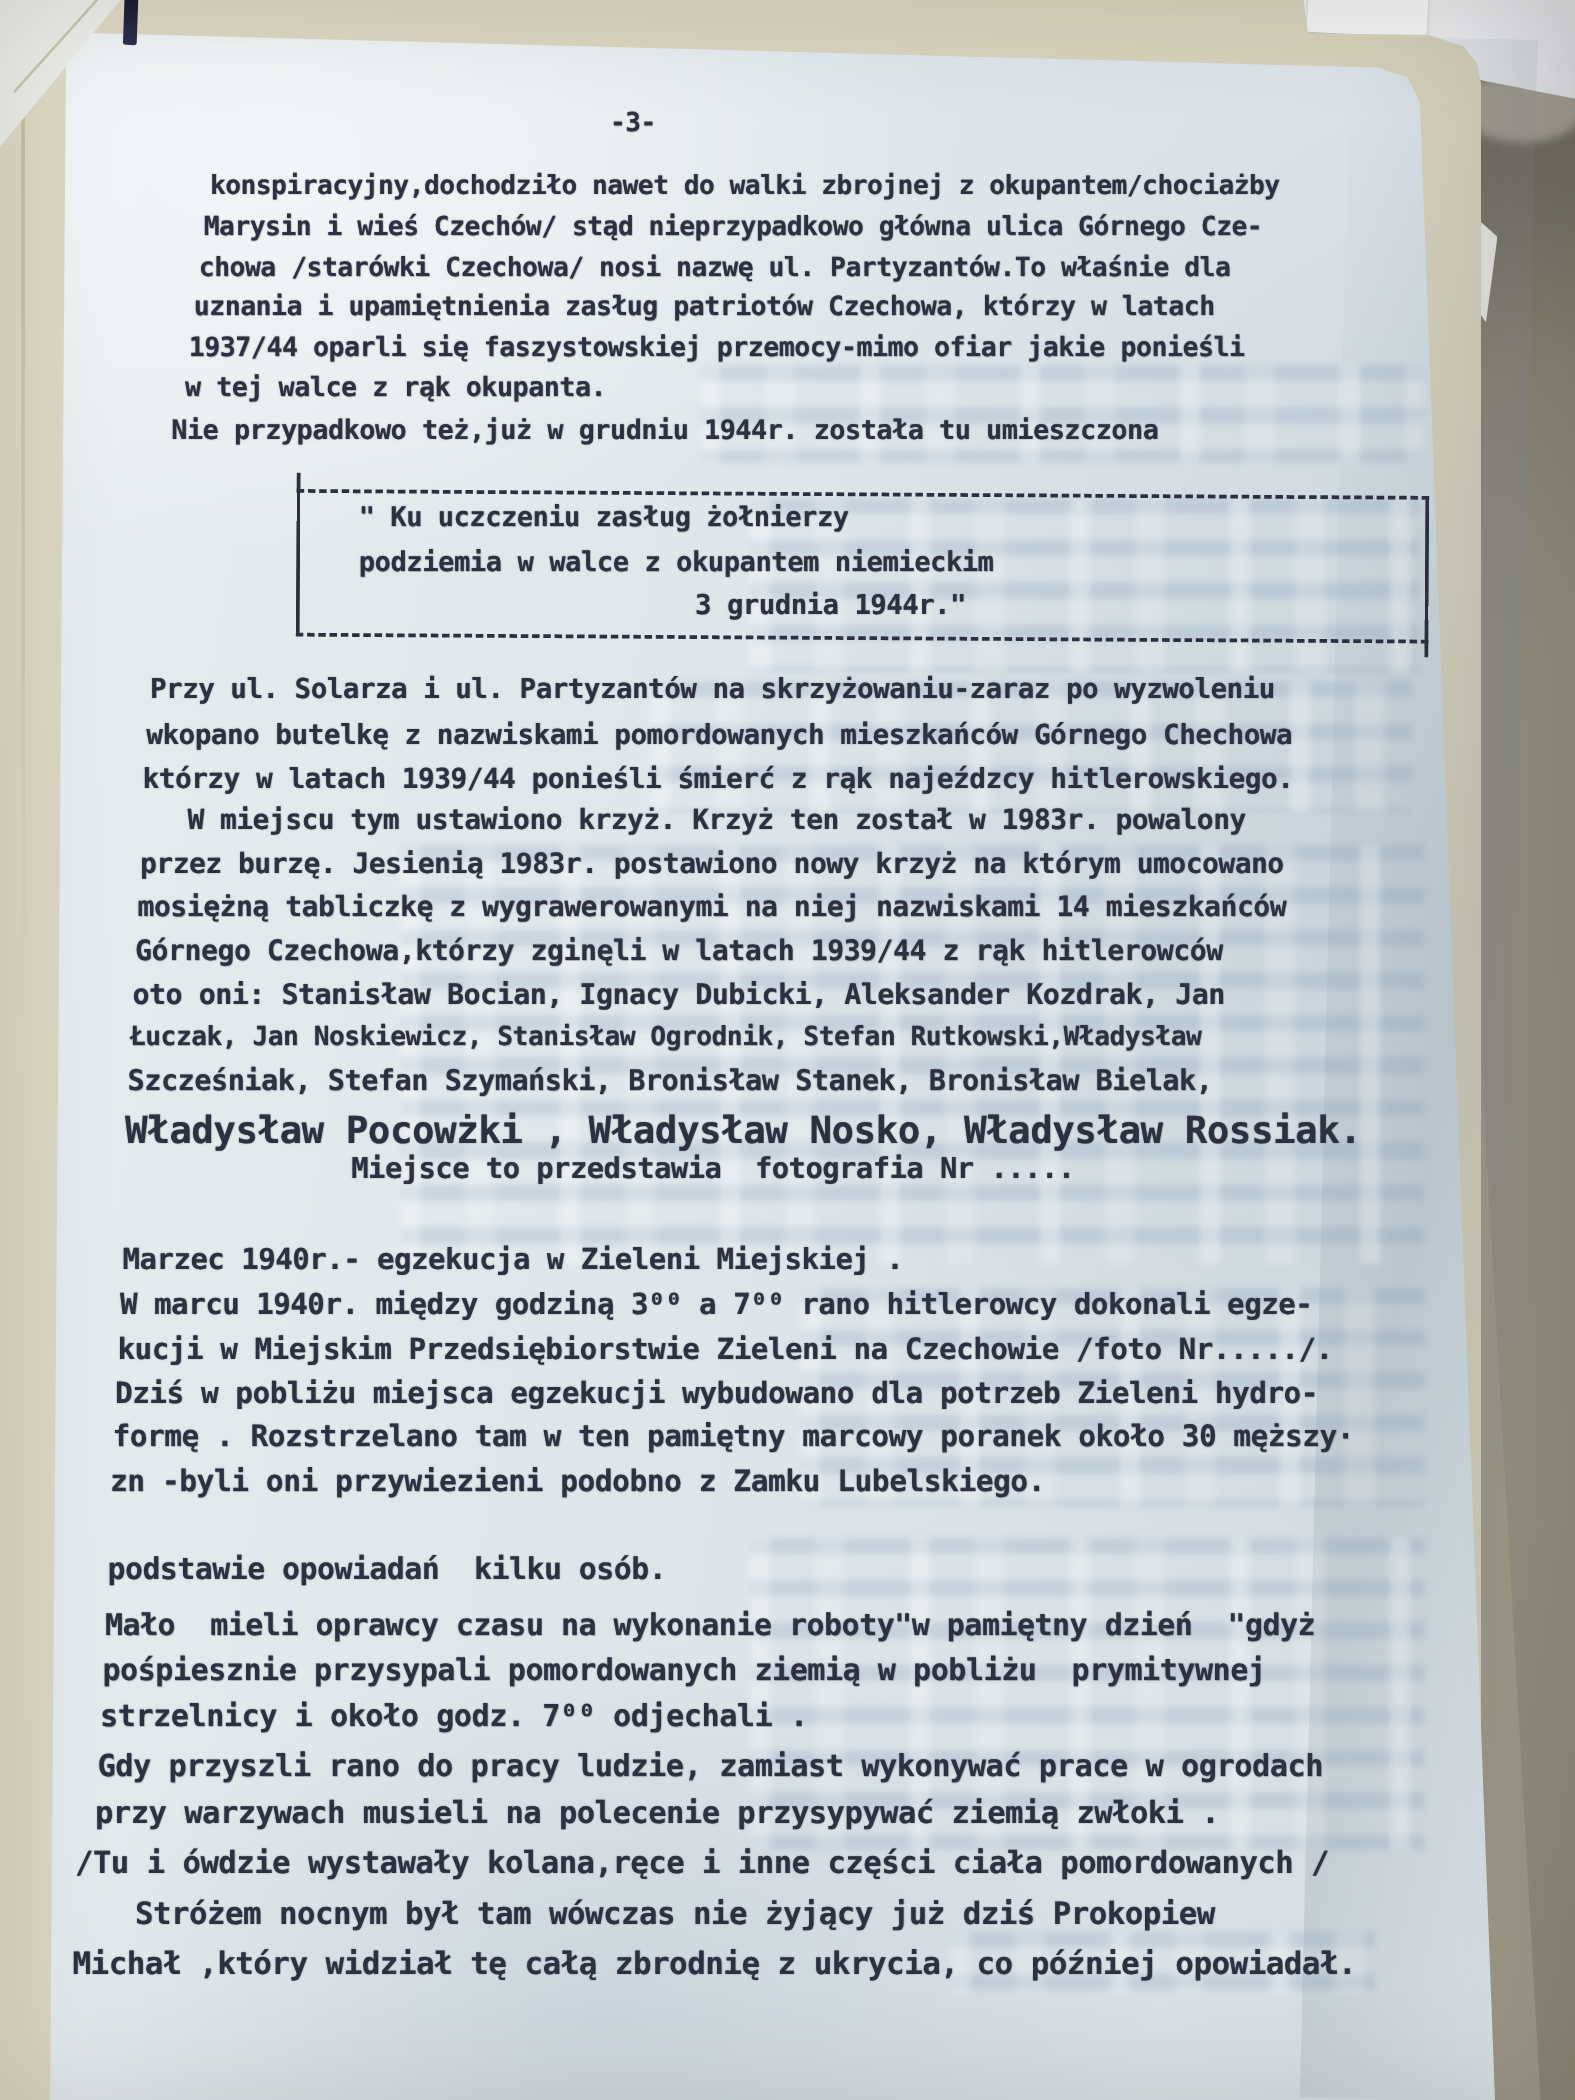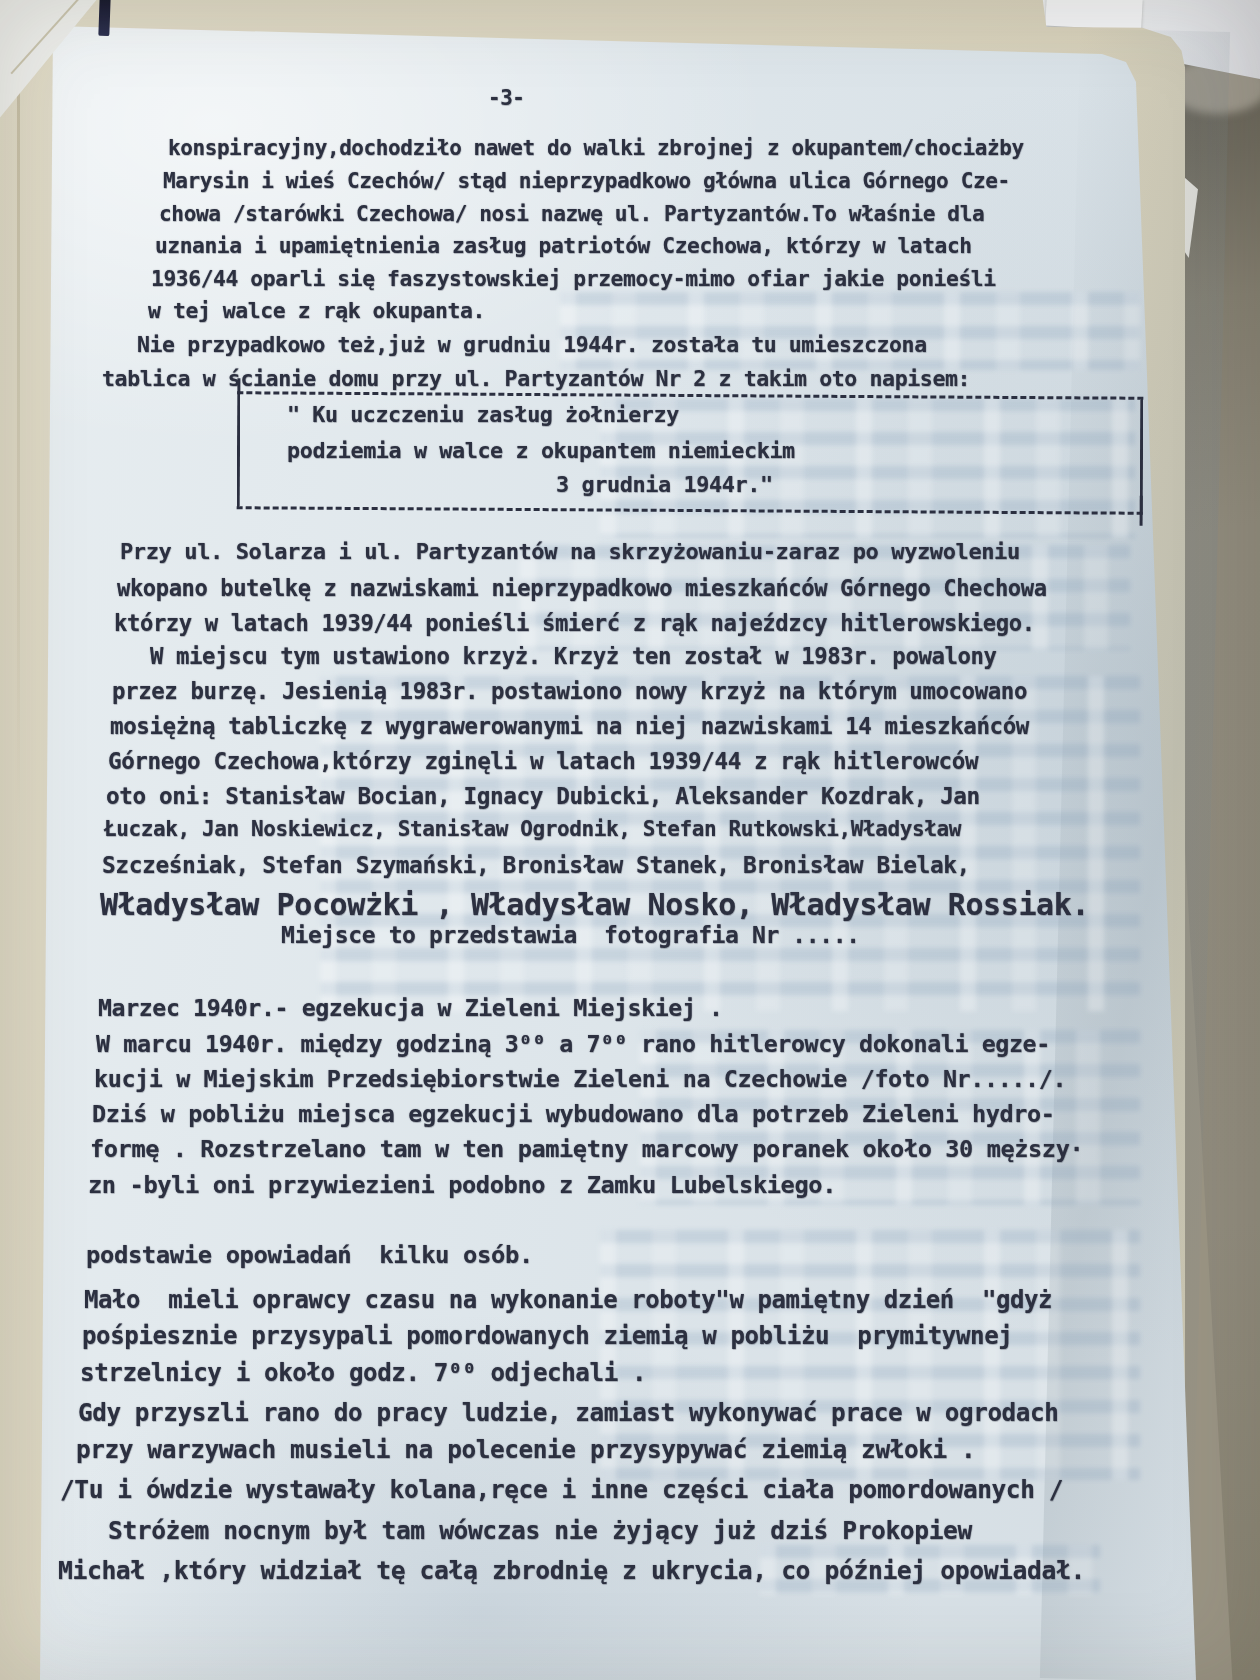--- a/index.html
+++ b/index.html
@@ -95,29 +95,28 @@
   <div class="bleed" style="left:760px;top:1545px;width:340px;height:50px"></div>
 
   <div class="inscription-box"></div>
 
   <div class="text-host">
     <div class="tline" id="page-number">-3-</div>
   <div class="tline" style="left: 168px; top: 137px; font-size: 20.97px;">konspiracyjny,dochodziło nawet do walki zbrojnej z okupantem/chociażby</div>
       <div class="tline" style="left: 159px; top: 202px; font-size: 21.14px;">chowa /starówki Czechowa/ nosi nazwę ul. Partyzantów.To właśnie dla</div>
       <div class="tline" style="left: 163px; top: 169px; font-size: 21.06px;">Marysin i wieś Czechów/ stąd nieprzypadkowo główna ulica Górnego Cze-</div>
       <div class="tline" style="left: 155px; top: 234px; font-size: 21.23px;">uznania i upamiętnienia zasług patriotów Czechowa, którzy w latach</div>
-      <div class="tline" style="left: 151px; top: 267px; font-size: 21.31px;">1936/44 oparli się faszystowskiej przemocy-mimo ofiar jakie ponieśli</div>
+      <div class="tline" style="left: 151px; top: 267px; font-size: 21.31px;">1937/44 oparli się faszystowskiej przemocy-mimo ofiar jakie ponieśli</div>
       <div class="tline" style="left: 148px; top: 299px; font-size: 21.4px;">w tej walce z rąk okupanta.</div>
       <div class="tline" style="left: 137px; top: 333px; font-size: 21.49px;">Nie przypadkowo też,już w grudniu 1944r. została tu umieszczona</div>
-      <div class="tline" style="left: 102px; top: 367px; font-size: 21.57px;">tablica w ścianie domu przy ul. Partyzantów Nr 2 z takim oto napisem:</div>
       <div class="tline" style="left: 287px; top: 403px; font-size: 21.67px;">" Ku uczczeniu zasług żołnierzy</div>
       <div class="tline" style="left: 287px; top: 439px; font-size: 21.76px;">podziemia w walce z okupantem niemieckim</div>
       <div class="tline" style="left: 556px; top: 473px; font-size: 21.85px;">3 grudnia 1944r."</div>
       <div class="tline" style="left: 120px; top: 540px; font-size: 22.03px; text-align: right;">Przy ul. Solarza i ul. Partyzantów na skrzyżowaniu-zaraz po wyzwoleniu</div>
-      <div class="tline" style="left: 117px; top: 576px; font-size: 22.12px;">wkopano butelkę z nazwiskami nieprzypadkowo mieszkańców Górnego Chechowa</div>
+      <div class="tline" style="left: 117px; top: 576px; font-size: 22.12px;">wkopano butelkę z nazwiskami pomordowanych mieszkańców Górnego Chechowa</div>
       <div class="tline" style="left: 114px; top: 611px; font-size: 22.21px;">którzy w latach 1939/44 ponieśli śmierć z rąk najeźdzcy hitlerowskiego.</div>
       <div class="tline" style="left: 150px; top: 644px; font-size: 22.3px;">W miejscu tym ustawiono krzyż. Krzyż ten został w 1983r. powalony</div>
       <div class="tline" style="left: 112px; top: 679px; font-size: 22.39px;">przez burzę. Jesienią 1983r. postawiono nowy krzyż na którym umocowano</div>
       <div class="tline" style="left: 110px; top: 714px; font-size: 22.48px;">mosiężną tabliczkę z wygrawerowanymi na niej nazwiskami 14 mieszkańców</div>
       <div class="tline" style="left: 108px; top: 749px; font-size: 22.57px;">Górnego Czechowa,którzy zginęli w latach 1939/44 z rąk hitlerowców</div>
       <div class="tline" style="left: 106px; top: 784px; font-size: 22.67px;">oto oni: Stanisław Bocian, Ignacy Dubicki, Aleksander Kozdrak, Jan</div>
       <div class="tline" style="left: 104px; top: 818px; font-size: 21px;">Łuczak, Jan Noskiewicz, Stanisław Ogrodnik, Stefan Rutkowski,Władysław</div>
       <div class="tline" style="left: 102px; top: 853px; font-size: 22.85px;">Szcześniak, Stefan Szymański, Bronisław Stanek, Bronisław Bielak,</div>
       <div class="tline" style="left: 100px; top: 888px; font-size: 30px;">Władysław Pocowżki , Władysław Nosko, Władysław Rossiak.</div>
       <div class="tline" style="left: 233px; top: 923px; font-size: 23.03px; margin-left: 48px;">Miejsce to przedstawia  fotografia Nr .....</div>

